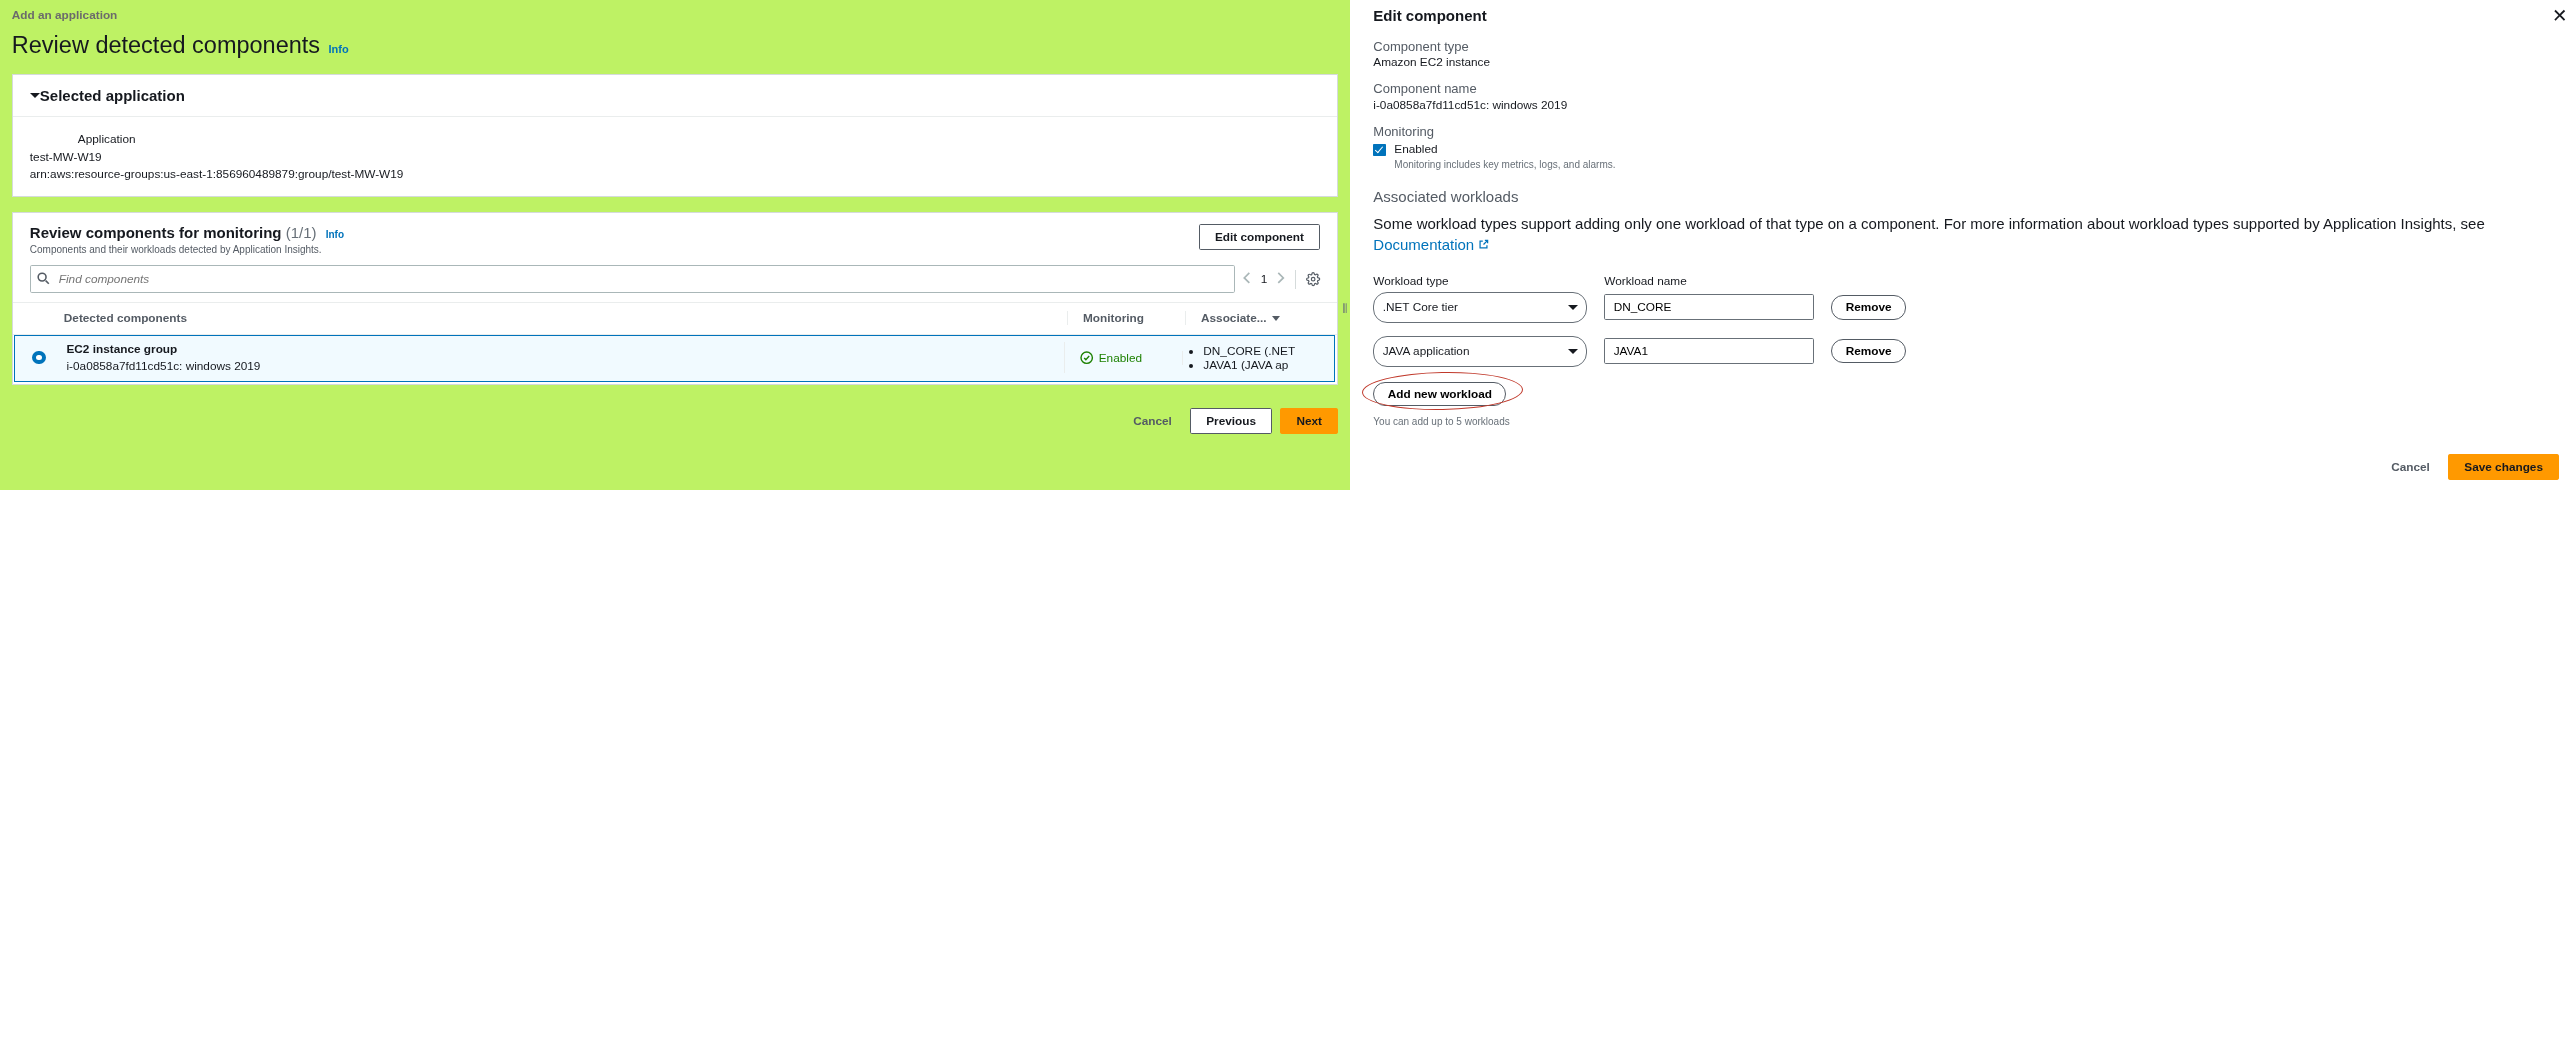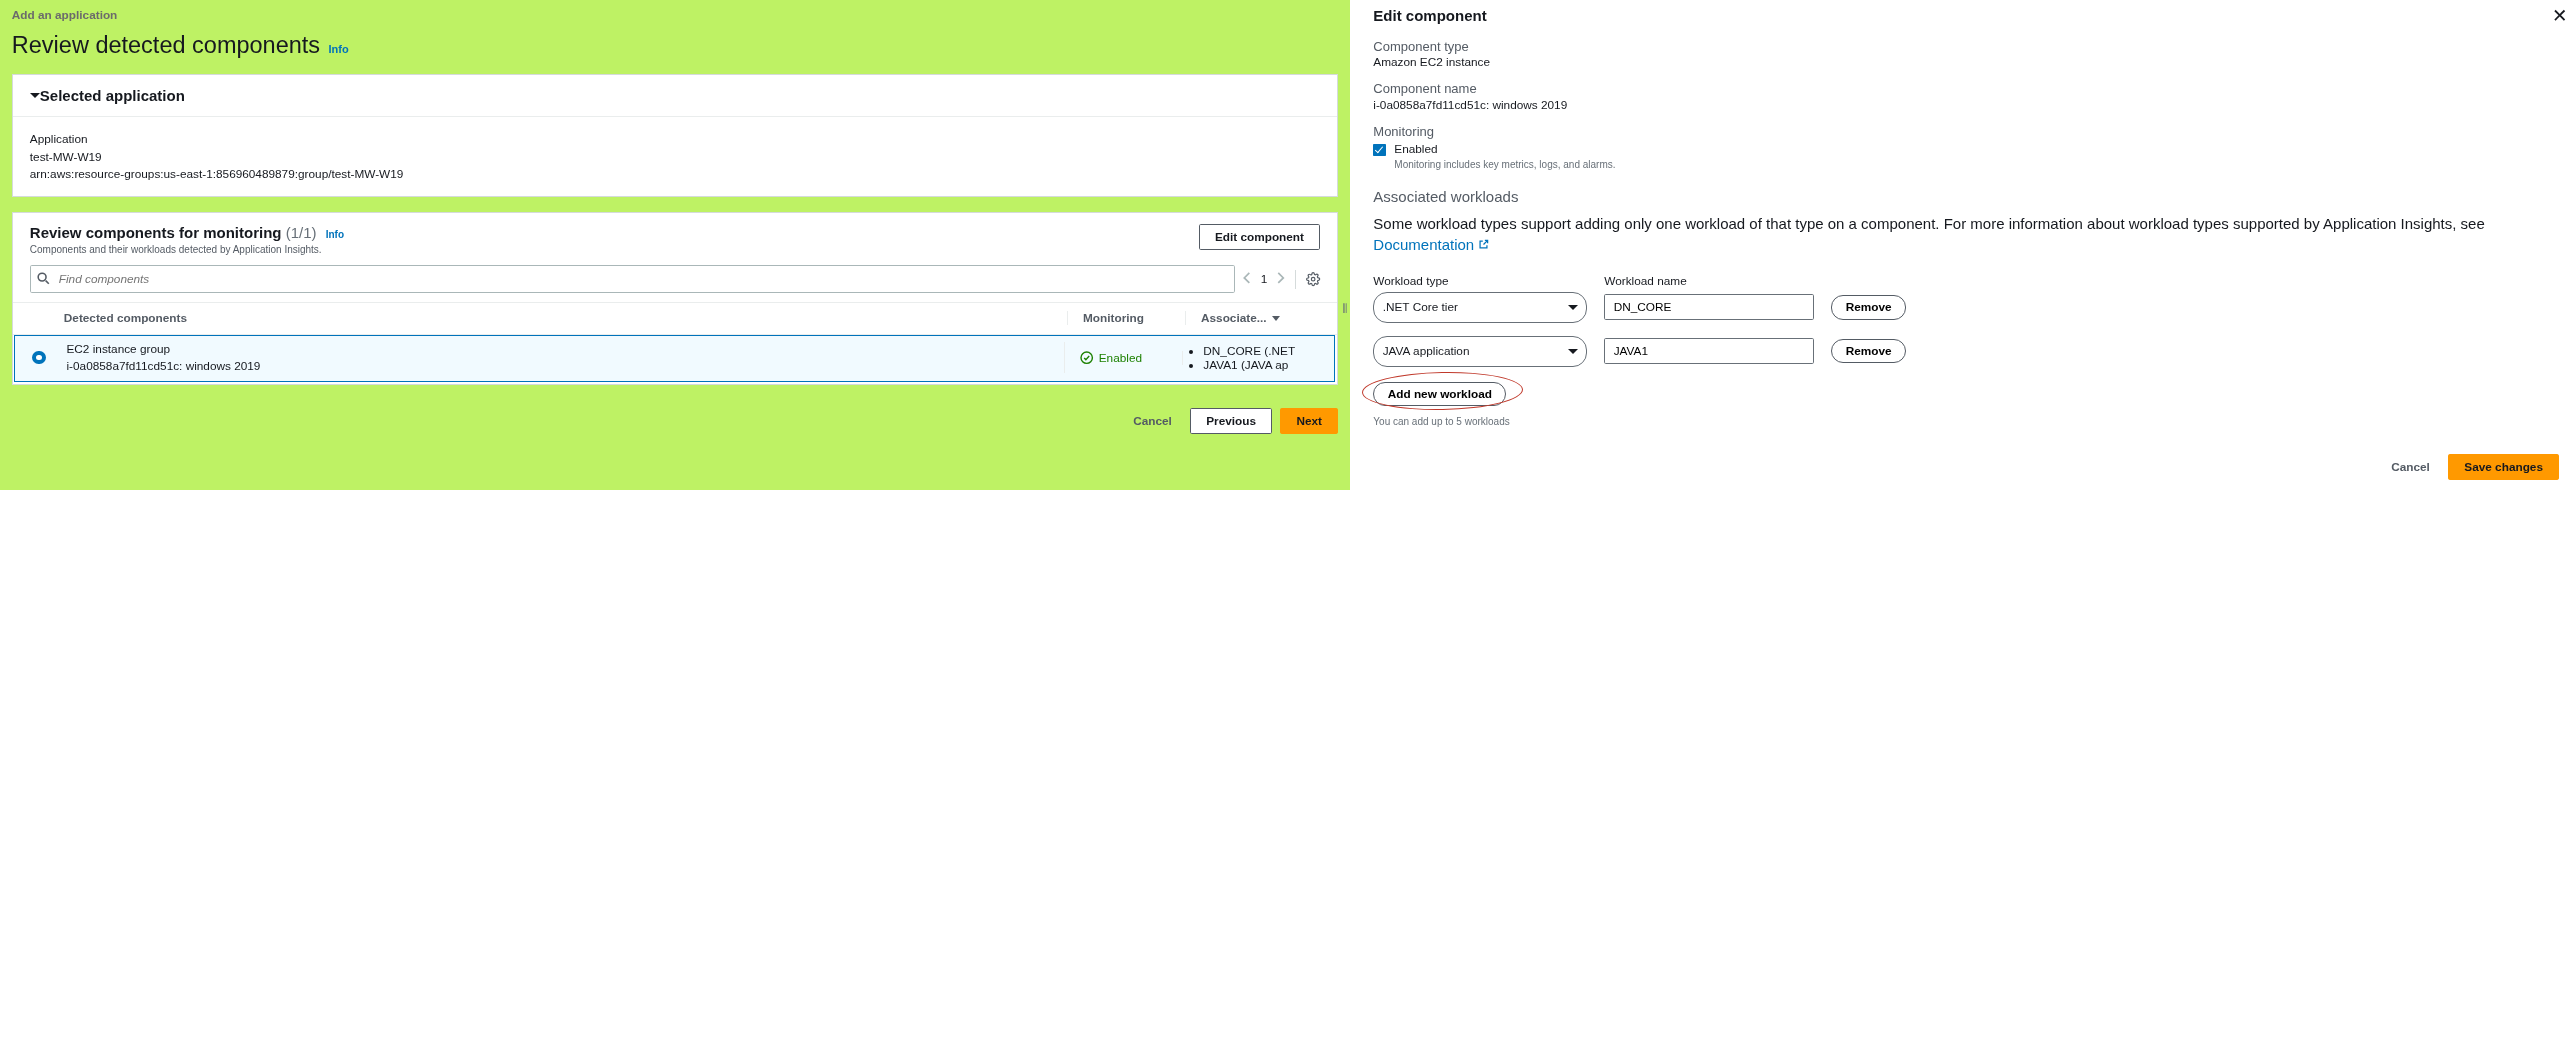--- a/index.html
+++ b/index.html
@@ -68,21 +68,21 @@
     font-size: 15px;
     font-weight: 700;
   }
   .caret-down {
     width: 0; height: 0;
     border-left: 5px solid transparent;
     border-right: 5px solid transparent;
     border-top: 5.9px solid #16191f;
   }
   .panel-body { padding: 6.7px 17px 15px 17px; }
-  .field-label { font-size: 11.8px; color: #16191f; margin-top: 8.4px;}
+  .field-label { font-size: 11.8px; color: #16191f; margin-top: 8.4px; margin-left: 48px;}
   .field-value { font-size: 11.8px; color: #16191f; margin-top: 3.4px;}
   .panel2-head {
     display: flex;
     justify-content: space-between;
     align-items: flex-start;
     padding: 11px 17px 6.7px 17px;
   }
   .panel2-title { font-size: 15px; font-weight: 700; }
   .panel2-title .count { color: #687078; font-weight: 400; }
   .panel2-sub { font-size: 10px; color: #545b64; margin-top: 3.4px; }
@@ -164,21 +164,21 @@
     padding: 6.7px 17px 8.4px 17px;
     border: 0.8px solid #0073bb;
     background: #f1faff;
     margin: 0 1.7px 1.7px 1.7px;
   }
   .radio {
     width: 13.4px; height: 13.4px; border-radius: 50%;
     border: 4.2px solid #0073bb;
     background: #fff;
   }
-  .comp-title { font-size: 11.8px; color: #16191f;}
+  .comp-title { font-size: 11.8px; color: #16191f; font-weight: bold;}
   .comp-sub { font-size: 11.8px; color: #16191f; margin-top: 2.5px;}
   .status-enabled { color: #1d8102; display: flex; align-items: center; gap: 5px; font-size: 11.8px;}
   .status-enabled svg { display:block;}
   .assoc-list { list-style: disc; margin:0; padding-left: 15px; font-size: 11.8px;}
   .footer-actions {
     display: flex;
     justify-content: flex-end;
     gap: 8.4px;
     padding: 8.4px 11.8px 0 11.8px;
   }

